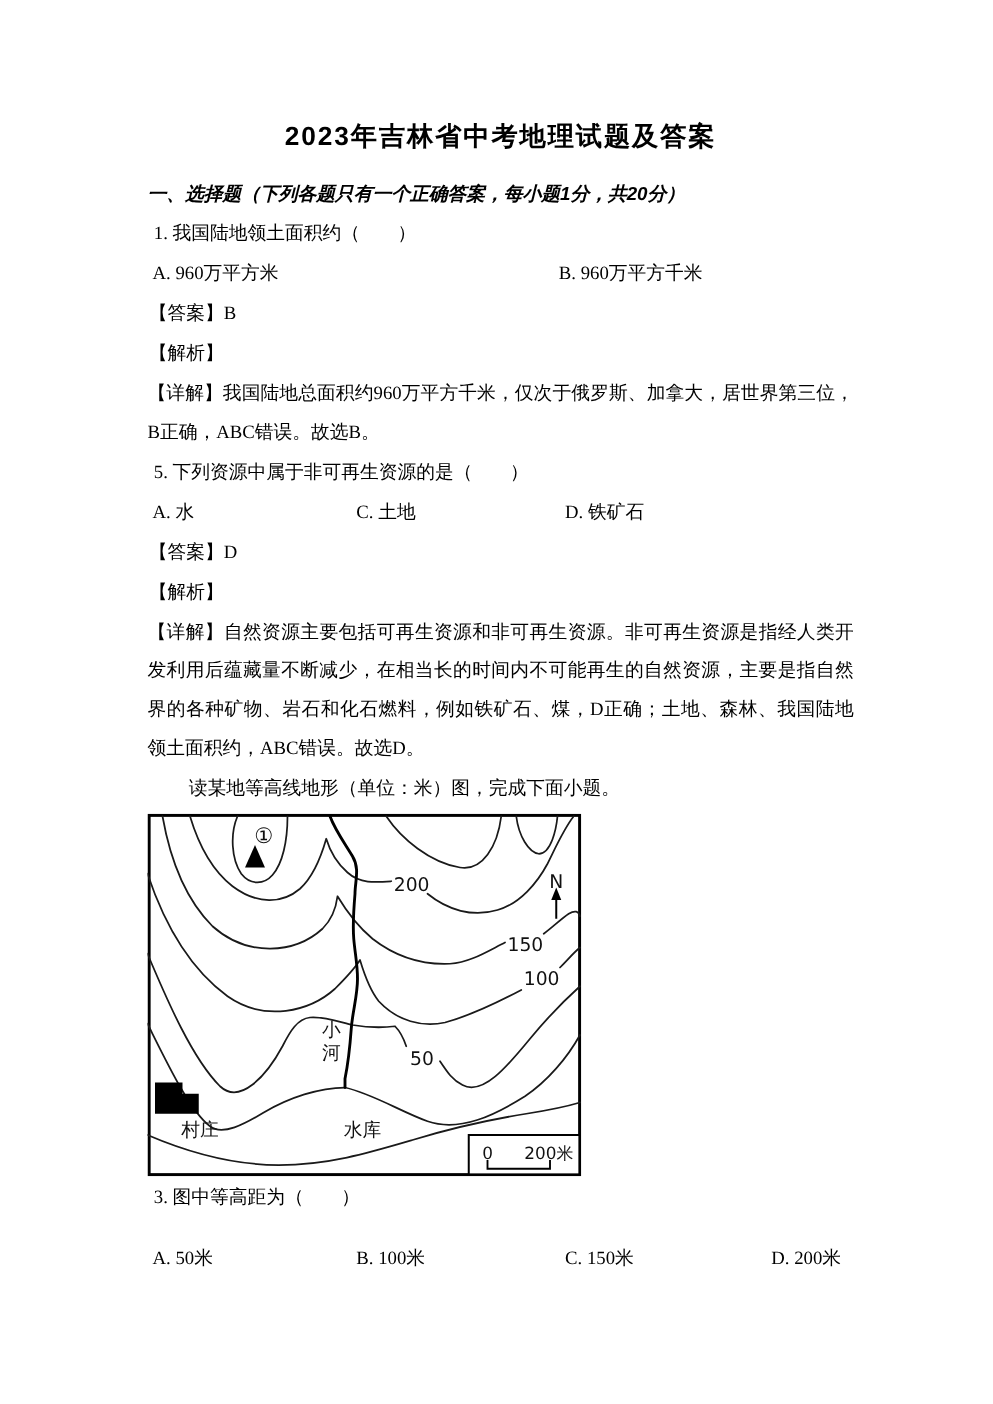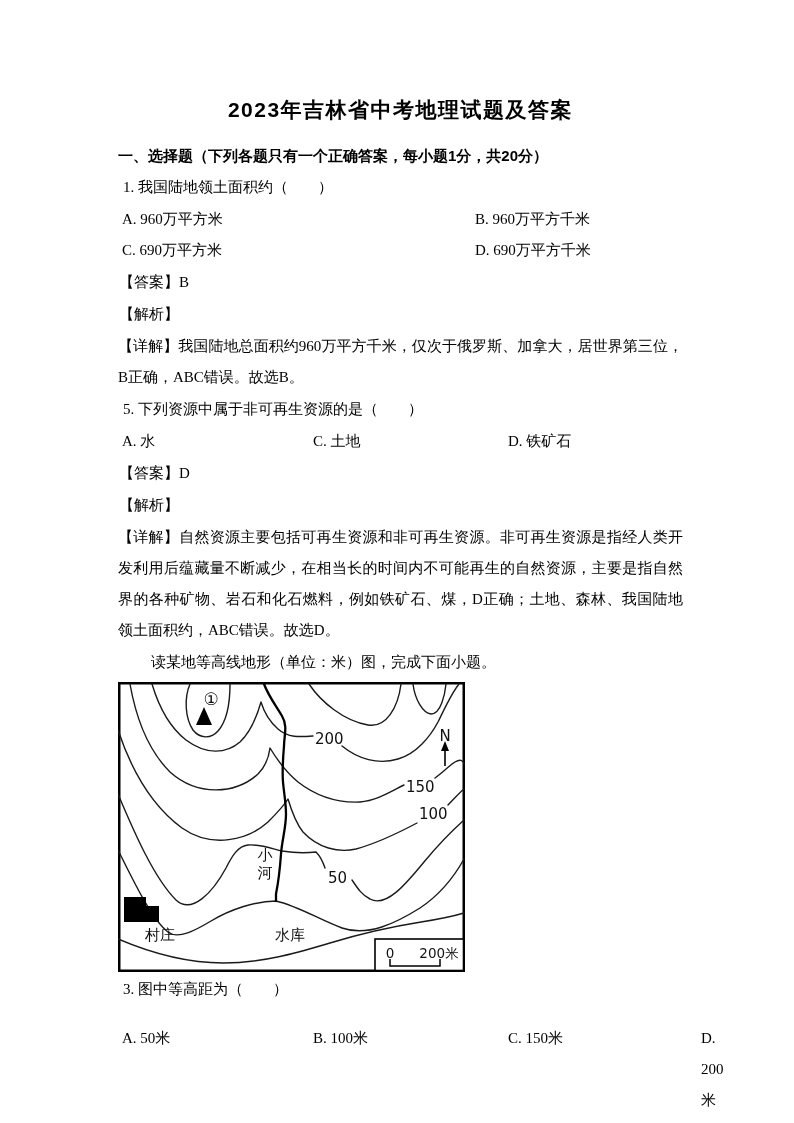--- a/index.html
+++ b/index.html
@@ -4,24 +4,24 @@
 <style>
   html,body{margin:0;padding:0;background:#ffffff;}
   body{width:794px;height:1123px;overflow:hidden;
        font-family:"Liberation Serif","DejaVu Serif",serif;color:#000;}
   .page{position:relative;box-sizing:border-box;width:794px;height:963px;
         padding:93px 111px 0 118px;background:#fff;}
   .title{font-family:"Liberation Sans","DejaVu Sans",sans-serif;
          font-size:21px;font-weight:bold;letter-spacing:1.5px;
          text-align:center;margin:0 0 14px 0;line-height:33px;}
   .sec-heading{font-family:"Liberation Sans","DejaVu Sans",sans-serif;
-         font-size:15px;font-weight:bold;margin:0;line-height:31px;}
+         font-size:15px;font-weight:bold;margin:0;line-height:31px;font-style:italic;}
   .line{margin:1px;font-size:15px;line-height:31px;}
   .stem{padding-left:4px;}
-  .optrow{display:grid;padding-left:4px;font-size:15px;line-height:31px;gap:28px;}
+  .optrow{display:grid;padding-left:4px;font-size:15px;line-height:31px;}
   .optrow.two{grid-template-columns:325px auto;}
   .optrow.four{grid-template-columns:163px 167px 165px auto;}
   .para{margin:0;font-size:15px;line-height:31px;text-align:justify;}
   .intro{text-indent:32px;}
   .map-figure{display:block;margin:4px 0 2px 0;}
   .q3-opts{margin-top:18px;}
   svg text{font-family:"DejaVu Sans","Liberation Sans",sans-serif;fill:#111;}
 </style>
 </head>
 <body>
@@ -29,24 +29,20 @@
 <div class="page">
 
   <h1 class="title">2023年吉林省中考地理试题及答案</h1>
 
   <h2 class="sec-heading">一、选择题（下列各题只有一个正确答案，每小题1分，共20分）</h2>
 
   <p class="line stem">1. 我国陆地领土面积约（　　）</p>
   <div class="optrow two">
     <span>A. 960万平方米</span>
     <span>B. 960万平方千米</span>
-  </div>
-  <div class="optrow two">
-    <span>C. 690万平方米</span>
-    <span>D. 690万平方千米</span>
   </div>
   <p class="line"><span>【答案】</span><span>B</span></p>
   <p class="line">【解析】</p>
   <p class="para"><span>【详解】</span><span>我国陆地总面积约960万平方千米，仅次于俄罗斯、加拿大，居世界第三位，B正确，ABC错误。故选B。</span></p>
 
   <p class="line stem">5. 下列资源中属于非可再生资源的是（　　）</p>
   <div class="optrow four">
     <span>A. 水</span>
     <span>C. 土地</span>
     <span>D. 铁矿石</span>

